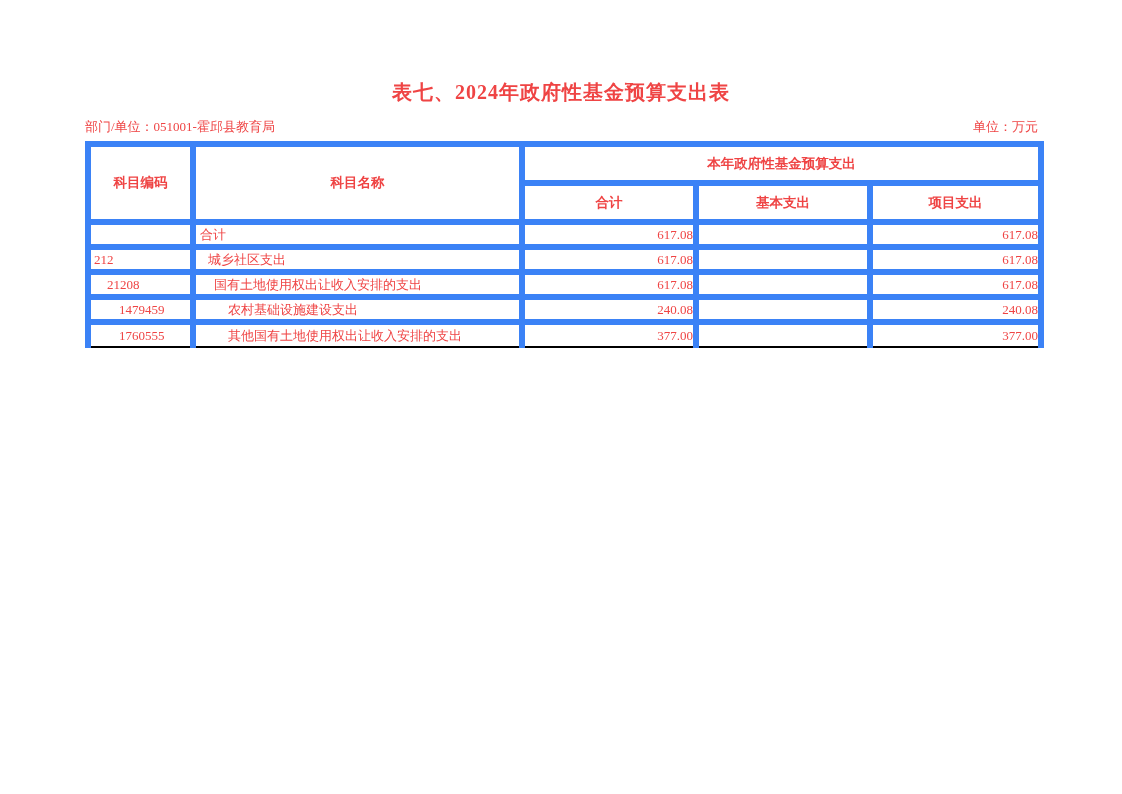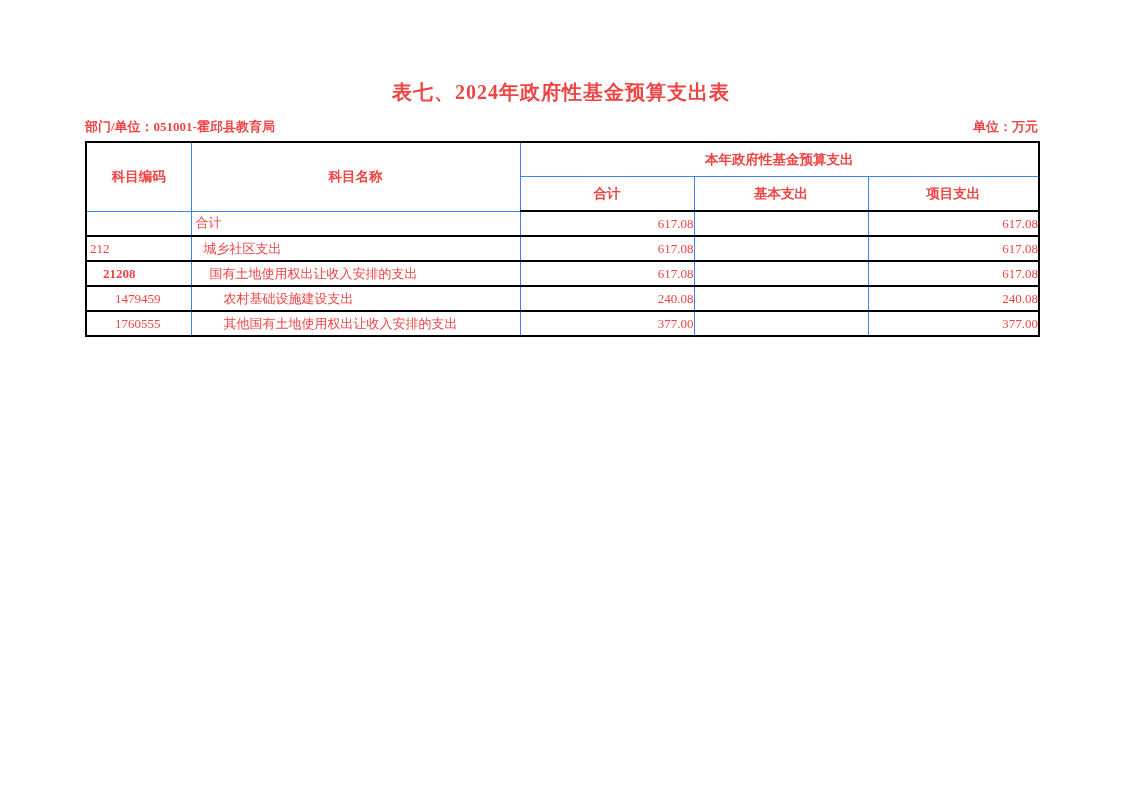--- a/index.html
+++ b/index.html
@@ -30,34 +30,33 @@
   }
   .meta {
     position: absolute;
     top: 117px;
     left: 85px;
     width: 953px;
     display: flex;
     justify-content: space-between;
     font-size: 13px;
     line-height: 20px;
-    font-weight: bold;
   }
   .budget {
     position: absolute;
     top: 141px;
     left: 85px;
     width: 953px;
     border-collapse: collapse;
     table-layout: fixed;
     border: 2px solid #000;
     font-size: 13px;
   }
   .budget th, .budget td {
-    border: 1px solid #3b82f6;
+    border: 6px solid #3b82f6;
     padding: 0;
     overflow: hidden;
     white-space: nowrap;
   }
   .budget thead th {
     font-weight: bold;
     text-align: center;
     vertical-align: middle;
     font-size: 13.5px;
     height: 33px;
@@ -125,21 +124,21 @@
           <td class="cell-num">617.08</td>
         </tr>
         <tr>
           <td class="cell-code" style="padding-left: 3px;">212</td>
           <td class="cell-name" style="padding-left: 12px;">城乡社区支出</td>
           <td class="cell-num">617.08</td>
           <td class="cell-num"></td>
           <td class="cell-num">617.08</td>
         </tr>
         <tr>
-          <td class="cell-code" style="padding-left: 16px; font-weight: bold;">21208</td>
+          <td class="cell-code" style="padding-left: 16px;">21208</td>
           <td class="cell-name" style="padding-left: 18px;">国有土地使用权出让收入安排的支出</td>
           <td class="cell-num">617.08</td>
           <td class="cell-num"></td>
           <td class="cell-num">617.08</td>
         </tr>
         <tr>
           <td class="cell-code" style="padding-left: 28px;">1479459</td>
           <td class="cell-name" style="padding-left: 32px;">农村基础设施建设支出</td>
           <td class="cell-num">240.08</td>
           <td class="cell-num"></td>

